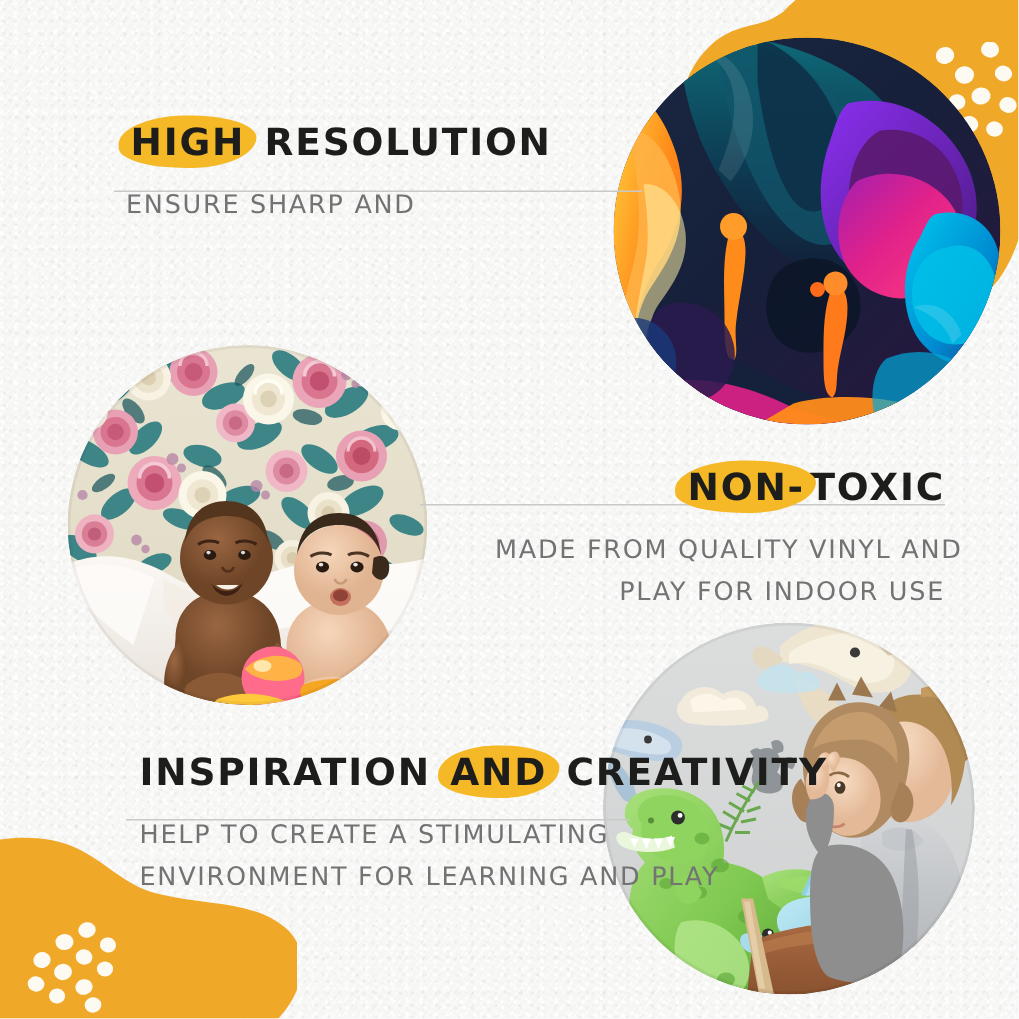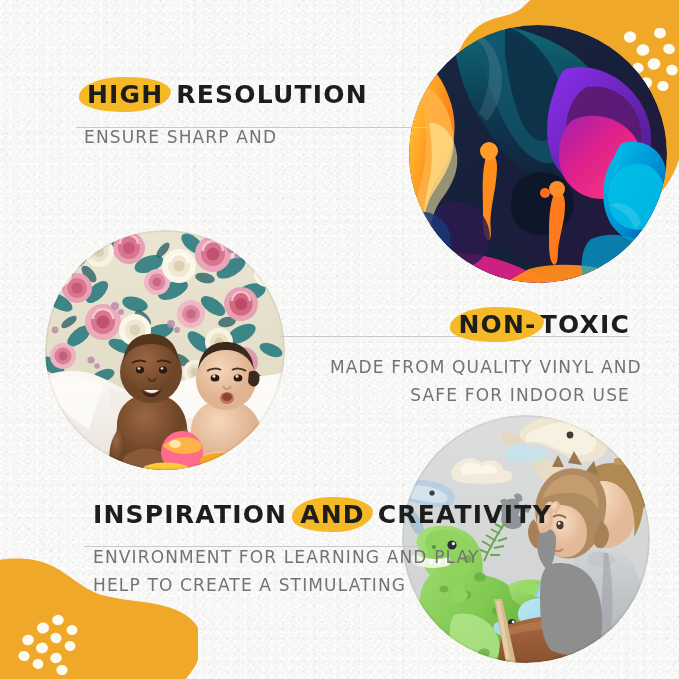--- a/index.html
+++ b/index.html
@@ -698,26 +698,26 @@
     <div class="subtext" style="margin-top:17px;">
       <div>ENSURE SHARP AND</div>
     </div>
   </div>
 
   <div class="divider" style="left:280px; top:336px; width:350px;"></div>
   <div class="text-block" style="left:330px; top:295px; width:300px; text-align:right;margin-top:17px;">
     <div class="headline"><span></span><span class="hl">NON-</span><span>TOXIC</span></div>
     <div class="subtext right" style="margin-top:17px;text-align:right;">
       <div>MADE FROM QUALITY VINYL AND</div>
-      <div>SAFE FOR INDOOR USE</div>
+      <div>PLAY FOR INDOOR USE</div>
     </div>
   </div>
 
   <div class="divider" style="left:84px; top:546px; width:336px;"></div>
   <div class="text-block" style="left:93px; top:502px;">
     <div class="headline"><span>INSPIRATION </span><span class="hl">AND</span><span> CREATIVITY</span></div>
     <div class="subtext" style="margin-top:17px;">
+      <div>HELP TO CREATE A STIMULATING</div>
       <div>ENVIRONMENT FOR LEARNING AND PLAY</div>
-      <div>HELP TO CREATE A STIMULATING</div>
     </div>
   </div>
 
 </div>
 
 </body></html>

